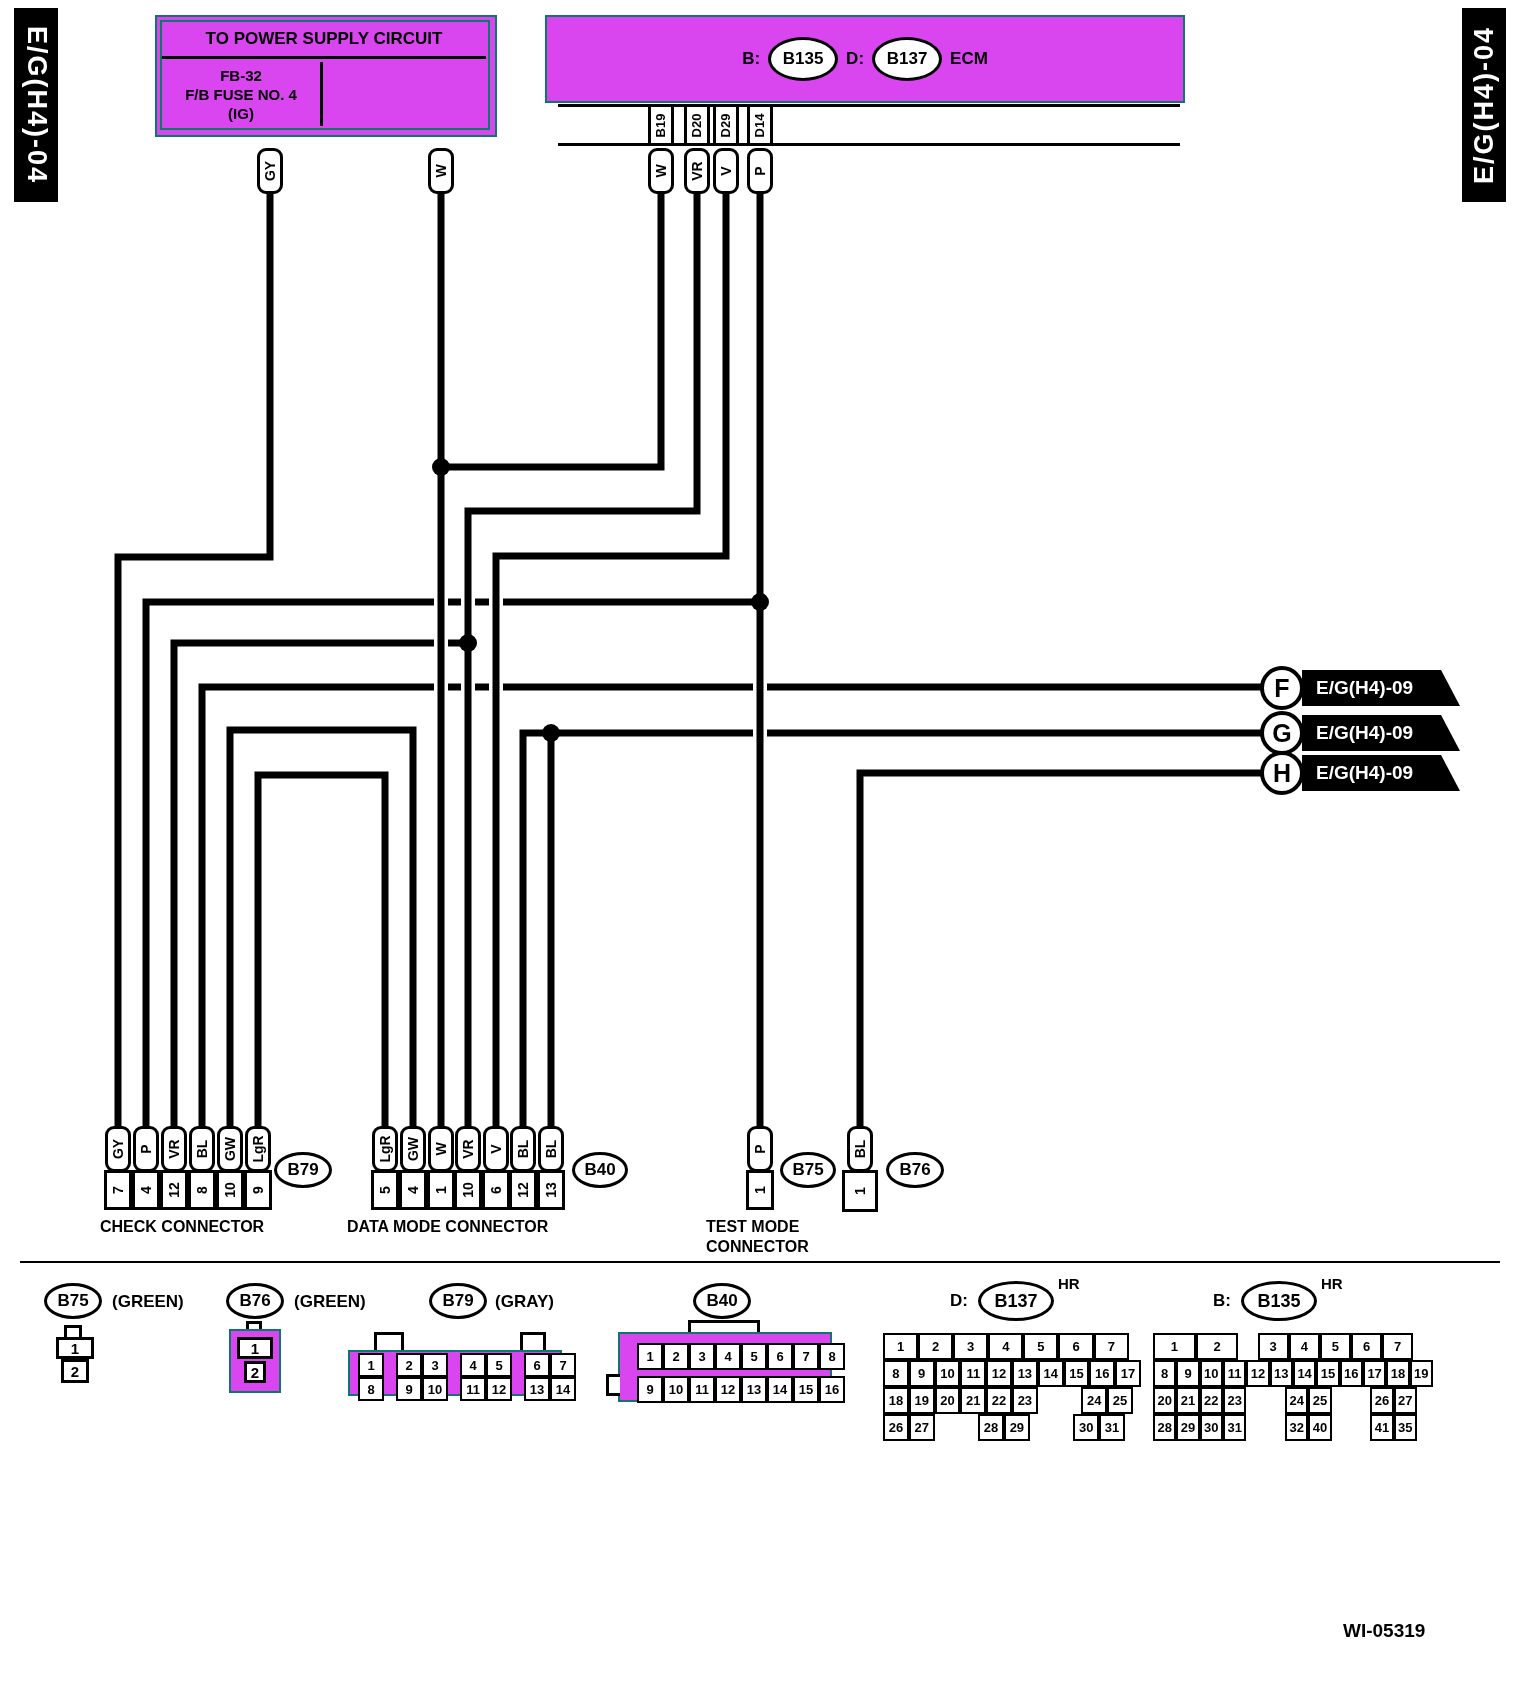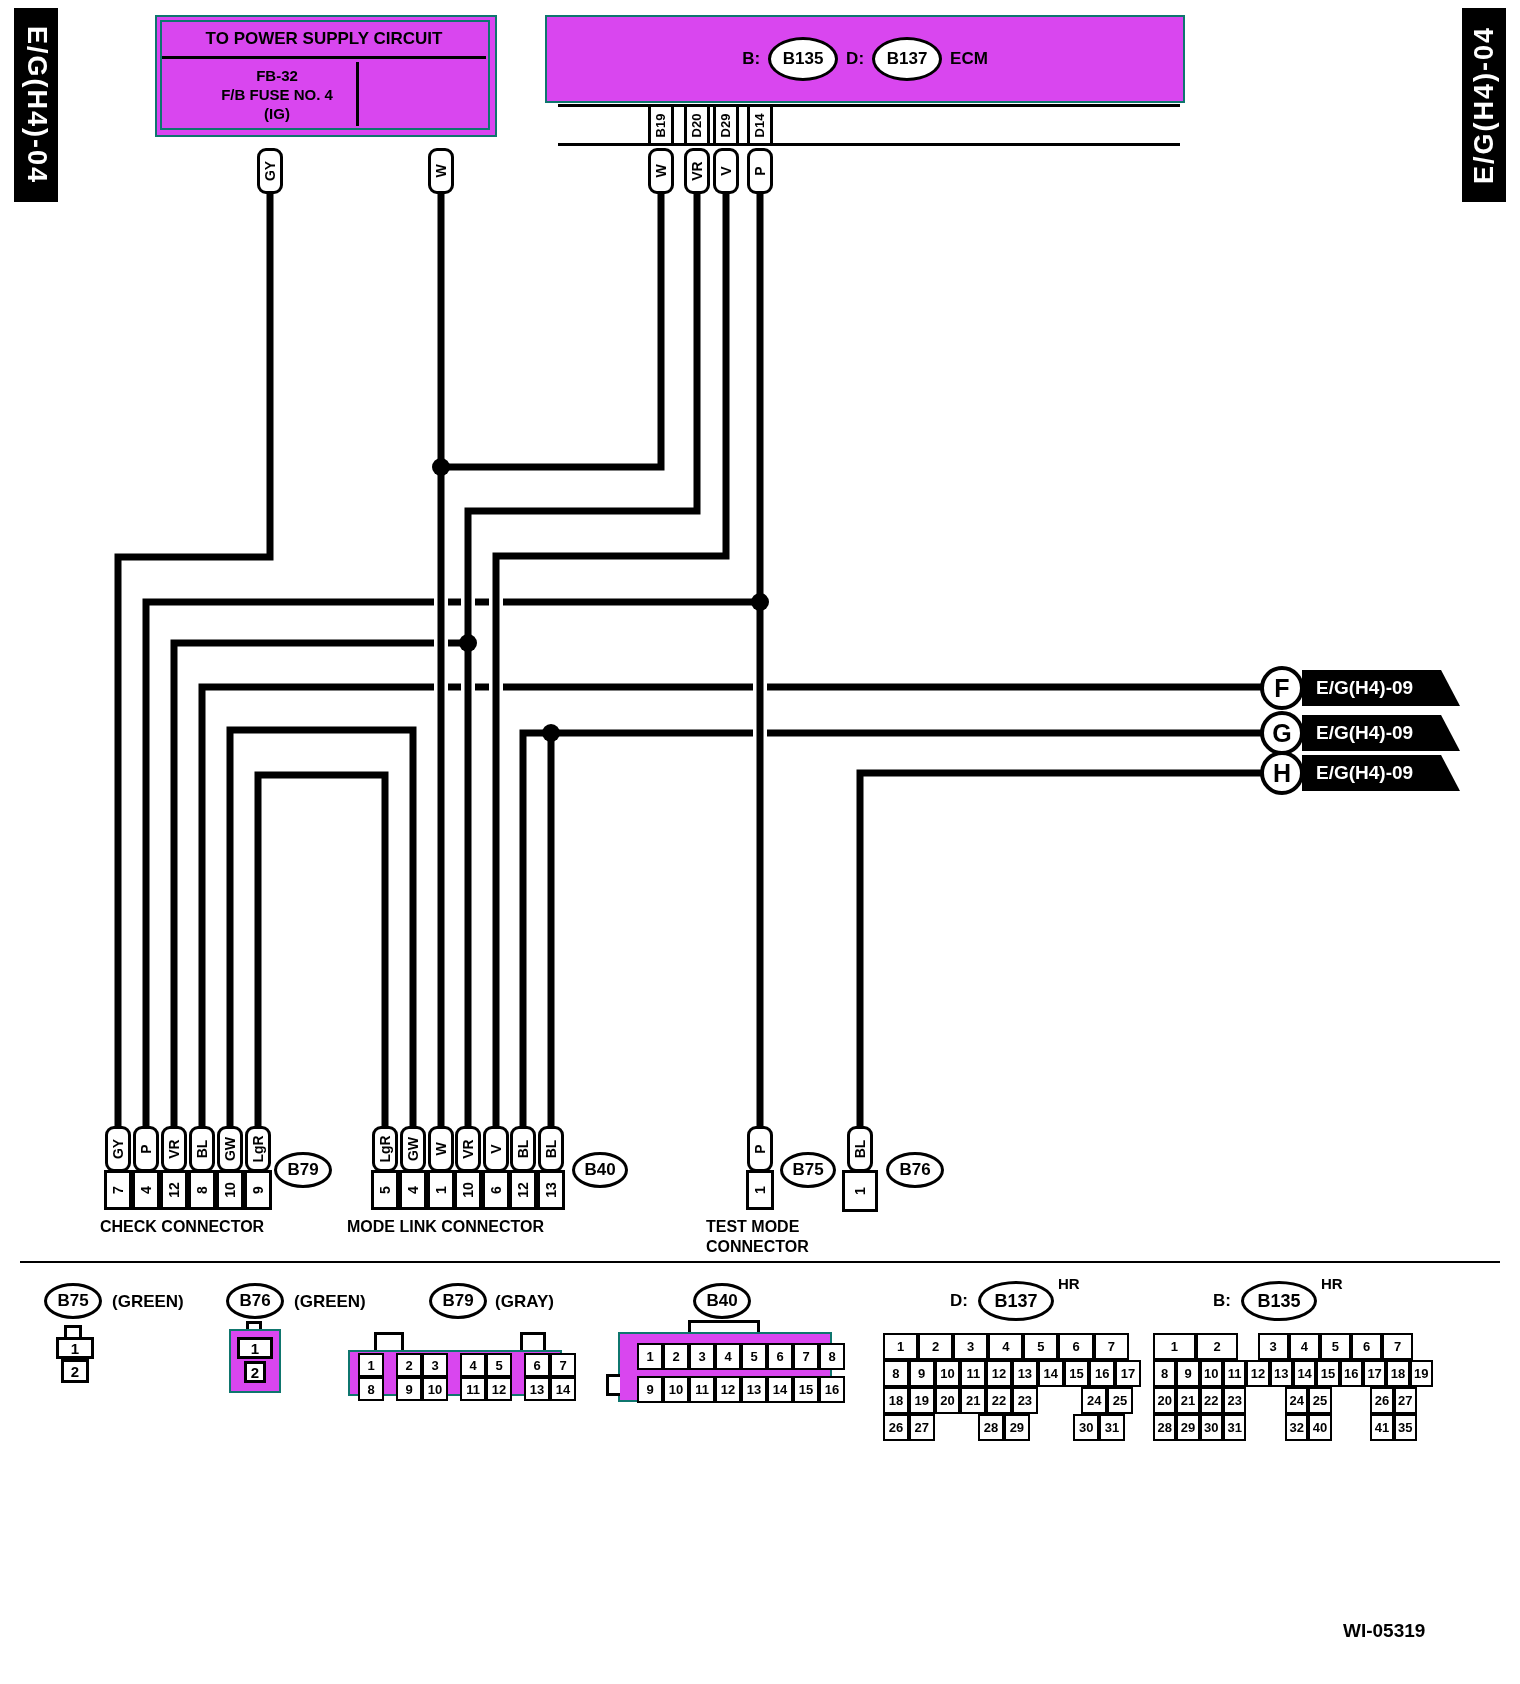--- a/index.html
+++ b/index.html
@@ -28,21 +28,21 @@
   .grid-row{display:flex;}
   .gcell{border:2px solid #000;background:#fff;display:flex;align-items:center;justify-content:center;
         font-weight:bold;font-size:13px;flex:0 0 auto;}
   .ggap{flex:0 0 auto;}
   .smallcell{border:3px solid #000;background:#fff;display:flex;align-items:center;justify-content:center;
         font-weight:bold;font-size:15px;}
   .tab{border:3px solid #000;border-bottom:none;background:#fff;}
   .nub{border:3px solid #000;border-left:none;background:#fff;}
   .nubL{border:3px solid #000;border-right:none;background:#fff;}
   .hline{border-top:2px solid #000;}
-  .fusecell{display:flex;flex-direction:column;align-items:center;justify-content:center;line-height:19px;margin-left:36px;}
+  .fusecell{display:flex;flex-direction:column;align-items:center;justify-content:center;line-height:19px;}
   .fusecell div{font-weight:bold;font-size:15px;}
   .ecmrow{display:flex;align-items:center;justify-content:center;gap:8px;width:100%;height:100%;
         font-weight:bold;font-size:17px;}
 </style>
 </head>
 <body>
 
 <div id="canvas">
 
   <svg class="abs" style="left:0;top:0;z-index:1" width="1520" height="1684">
@@ -241,21 +241,21 @@
     </div>
   <div class="abs pinbox" style="left:509px;top:1170px">
     <span>12</span>
     </div>
   <div class="abs pinbox" style="left:537px;top:1170px">
     <span>13</span>
     </div>
   <div class="abs oval" style="left:572px;top:1152px;width:56px;height:36px">
     <span>B40</span>
     </div>
-  <div class="abs lbl" style="left:347px;top:1218px">MODE LINK CONNECTOR</div>
+  <div class="abs lbl" style="left:347px;top:1218px">DATA MODE CONNECTOR</div>
 
   <div class="abs pill" style="left:747px;top:1126px;z-index:2">
     <span>P</span>
     </div>
   <div class="abs pinbox" style="left:746px;top:1170px">
     <span>1</span>
     </div>
   <div class="abs oval" style="left:780px;top:1152px;width:56px;height:36px">
     <span>B75</span>
     </div>

